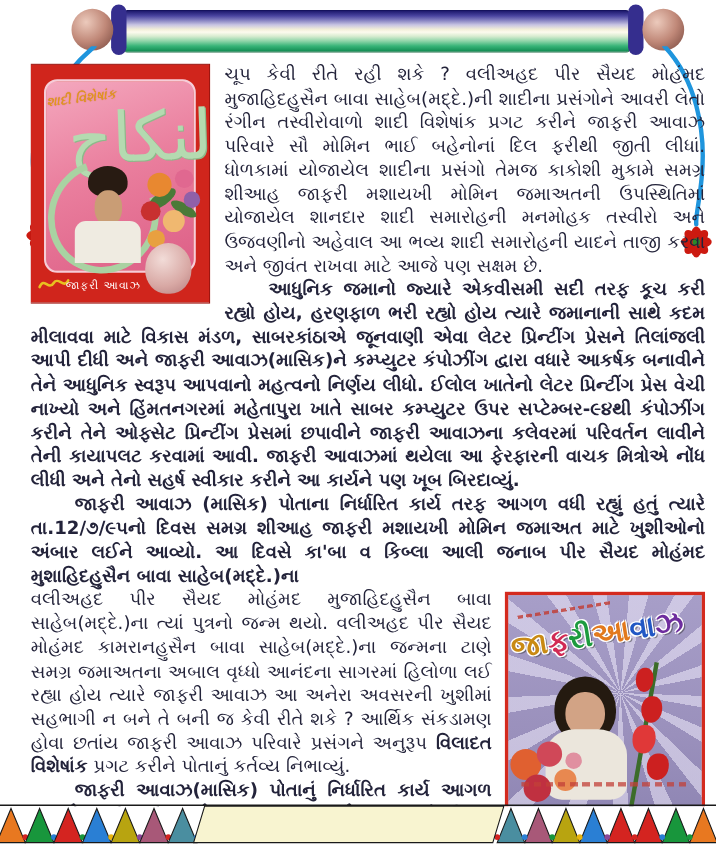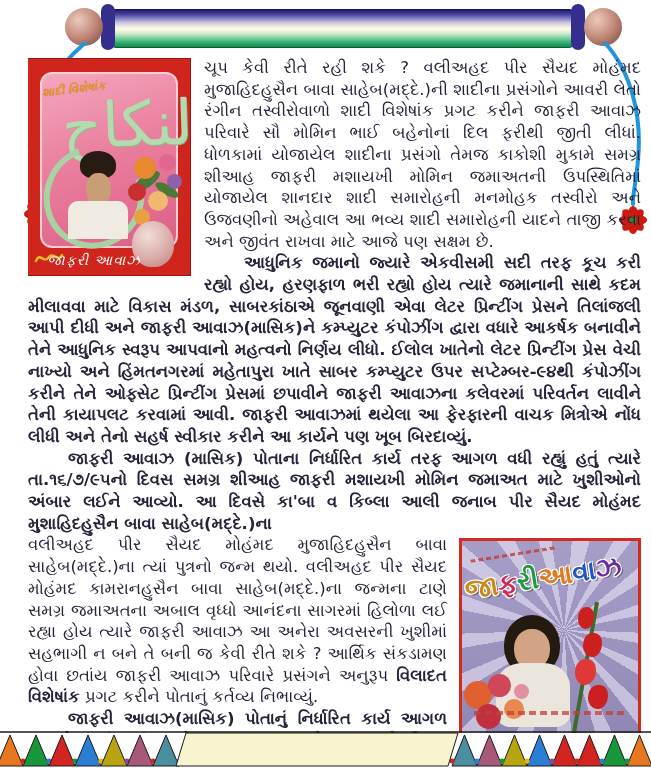--- a/index.html
+++ b/index.html
@@ -45,21 +45,21 @@
   .c1-face{position:absolute;left:58px;bottom:70px;width:25px;height:32px;background:#c99d75;
     border-radius:46%;}
   .c1-body{position:absolute;left:40px;bottom:36px;width:60px;height:38px;background:#efebe1;
     border-radius:10px 10px 0 0;}
   .c1-leaf{position:absolute;background:#4a7a38;border-radius:50%;}
   .c1-flower{position:absolute;border-radius:50%;}
   .c1-vase{position:absolute;right:16px;bottom:8px;width:42px;height:46px;border-radius:50% 50% 46% 46%;
     background:radial-gradient(circle at 38% 32%,#f2dcd8,#d8a8a4 60%,#b57d7e);}
   .c1-sign{position:absolute;left:6px;bottom:8px;}
   .c1-footer{position:absolute;left:0;right:30px;bottom:3px;text-align:center;color:#ffffff;
-    font-size:14px;letter-spacing:1px;font-style:italic;}
+    font-size:10px;letter-spacing:1px;}
 
   
   .wrap2{margin:0;}
   .cover2{float:right;width:182px;height:218px;margin:4px 0 4px 12px;position:relative;
     border:3px solid #d42a1e;box-sizing:border-box;overflow:hidden;
     background:
       repeating-conic-gradient(from 8deg at 58% 42%,rgba(238,234,250,.55) 0 8deg,rgba(238,234,250,0) 8deg 21deg),
       linear-gradient(180deg,#a79ec8,#9a90bc 60%,#8d84b2);}
   .c2-script{position:absolute;left:8px;top:12px;width:86px;height:3px;transform:rotate(-9deg);
     background:repeating-linear-gradient(90deg,#c23a30 0 5px,transparent 5px 8px);opacity:.8;}
@@ -136,21 +136,21 @@
       <div class="c1-flower" style="right:40px;bottom:50px;width:16px;height:16px;background:#e8a040"></div>
       <div class="c1-vase"></div>
       <svg class="c1-sign" width="30" height="18" viewBox="0 0 30 18">
         <path d="M2 12 C 6 2, 10 16, 15 8 C 19 2, 24 14, 28 6" fill="none" stroke="#e8c020" stroke-width="2.4" stroke-linecap="round"></path>
       </svg>
       <div class="c1-footer">જાફરી આવાઝ</div>
     </figure>
 
     <p>ચૂપ કેવી રીતે રહી શકે ? વલીઅહદ પીર સૈયદ મોહંમદ મુજાહિદહુસૈન બાવા સાહેબ(મદ્દે.)ની શાદીના પ્રસંગોને આવરી લેતો રંગીન તસ્વીરોવાળો શાદી વિશેષાંક પ્રગટ કરીને જાફરી આવાઝ પરિવારે સૌ મોમિન ભાઈ બહેનોનાં દિલ ફરીથી જીતી લીધાં. ધોળકામાં યોજાયેલ શાદીના પ્રસંગો તેમજ કાકોશી મુકામે સમગ્ર શીઆહ જાફરી મશાયખી મોમિન જમાઅતની ઉપસ્થિતિમાં યોજાયેલ શાનદાર શાદી સમારોહની મનમોહક તસ્વીરો અને ઉજવણીનો અહેવાલ આ ભવ્ય શાદી સમારોહની યાદને તાજી કરવા અને જીવંત રાખવા માટે આજે પણ સક્ષમ છે.</p>
     <p class="ind">આધુનિક જમાનો જ્યારે એકવીસમી સદી તરફ કૂચ કરી રહ્યો હોય, હરણફાળ ભરી રહ્યો હોય ત્યારે જમાનાની સાથે કદમ મીલાવવા માટે વિકાસ મંડળ, સાબરકાંઠાએ જૂનવાણી એવા લેટર પ્રિન્ટીંગ પ્રેસને તિલાંજલી આપી દીધી અને જાફરી આવાઝ(માસિક)ને કમ્પ્યુટર કંપોઝીંગ દ્વારા વધારે આકર્ષક બનાવીને તેને આધુનિક સ્વરૂપ આપવાનો મહત્વનો નિર્ણય લીધો. ઈલોલ ખાતેનો લેટર પ્રિન્ટીંગ પ્રેસ વેચી નાખ્યો અને હિંમતનગરમાં મહેતાપુરા ખાતે સાબર કમ્પ્યુટર ઉપર સપ્ટેમ્બર-૯૪થી કંપોઝીંગ કરીને તેને ઓફ્સેટ પ્રિન્ટીંગ પ્રેસમાં છપાવીને જાફરી આવાઝના કલેવરમાં પરિવર્તન લાવીને તેની કાયાપલટ કરવામાં આવી. જાફરી આવાઝમાં થયેલા આ ફેરફારની વાચક મિત્રોએ નોંધ લીધી અને તેનો સહર્ષ સ્વીકાર કરીને આ કાર્યને પણ ખૂબ બિરદાવ્યું.</p>
-    <p class="ind">જાફરી આવાઝ (માસિક) પોતાના નિર્ધારિત કાર્ય તરફ આગળ વધી રહ્યું હતું ત્યારે તા.૧૬/૭/૯૫નો દિવસ સમગ્ર શીઆહ જાફરી મશાયખી મોમિન જમાઅત માટે ખુશીઓનો અંબાર લઈને આવ્યો. આ દિવસે કા'બા વ કિબ્લા આલી જનાબ પીર સૈયદ મોહંમદ મુશાહિદહુસૈન બાવા સાહેબ(મદ્દે.)ના</p>
+    <p class="ind">જાફરી આવાઝ (માસિક) પોતાના નિર્ધારિત કાર્ય તરફ આગળ વધી રહ્યું હતું ત્યારે તા.12/૭/૯૫નો દિવસ સમગ્ર શીઆહ જાફરી મશાયખી મોમિન જમાઅત માટે ખુશીઓનો અંબાર લઈને આવ્યો. આ દિવસે કા'બા વ કિબ્લા આલી જનાબ પીર સૈયદ મોહંમદ મુશાહિદહુસૈન બાવા સાહેબ(મદ્દે.)ના</p>
 
     <div class="wrap2">
 
       <figure class="cover2">
         <div class="c2-script"></div>
         <div class="c2-title"><span style="color: rgb(201, 138, 20);">જા</span><span style="color: rgb(209, 42, 84);">ફ</span><span style="color: rgb(29, 155, 62);">રી</span><span style="color: rgb(226, 121, 28);">આ</span><span style="color: rgb(34, 87, 196);">વા</span><span style="color: rgb(110, 45, 158);">ઝ</span></div>
         <div class="c2-stem"></div>
         <div class="c2-glad" style="right:44px;top:66px;width:16px;height:22px"></div>
         <div class="c2-glad" style="right:36px;top:92px;width:19px;height:24px"></div>
         <div class="c2-glad" style="right:42px;top:118px;width:21px;height:26px;background:#e03838"></div>

